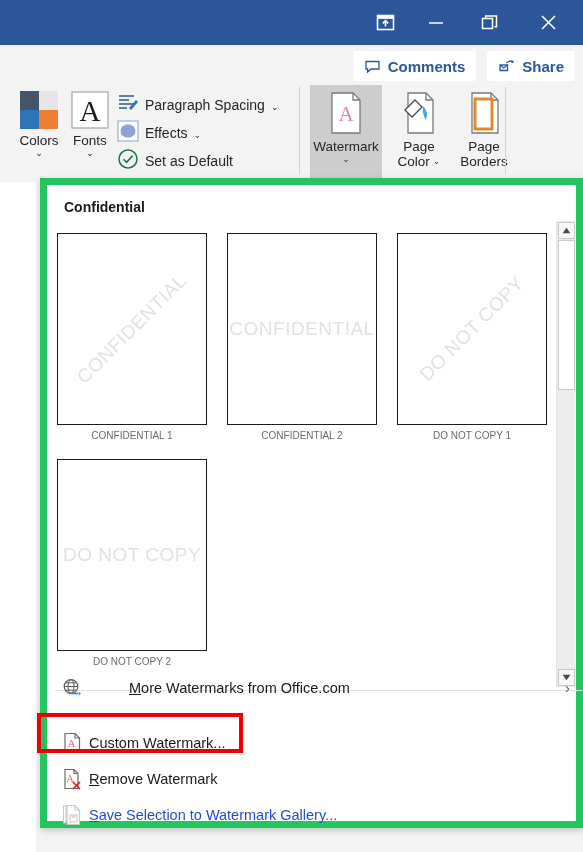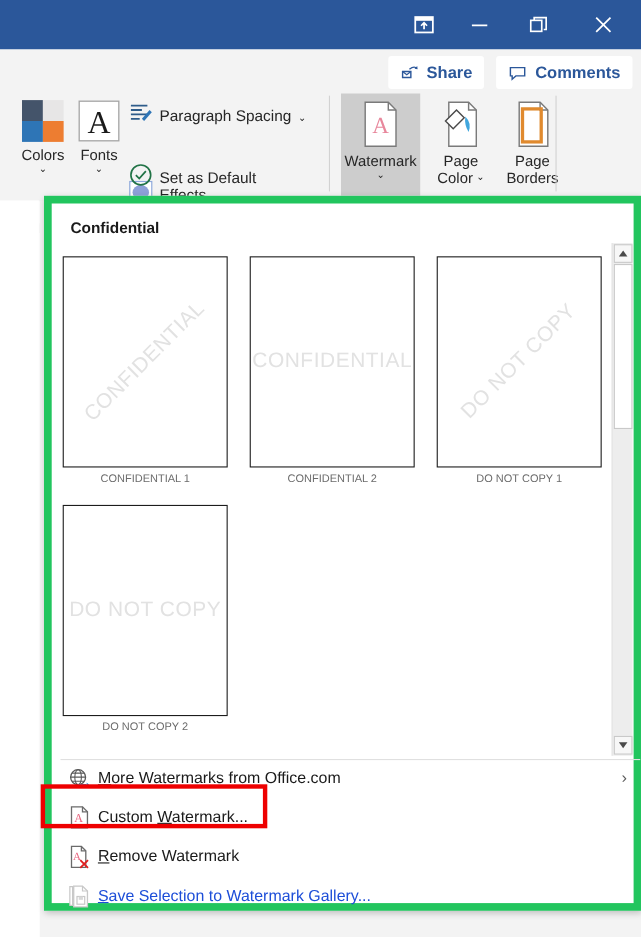--- a/index.html
+++ b/index.html
@@ -239,35 +239,35 @@
       </span>
     </div>
   </div>
 
   <div class="ribbon">
 
     <div class="share-row">
       <div class="pill">
         <span>
           <svg width="17" height="17" viewBox="0 0 17 17">
+            <path d="M2 3.5 H15 V11 H7 L3.6 14 V11 H2 Z" fill="none" stroke="#2b579a" stroke-width="1.3"></path>
+          </svg>
+        </span>
+        <span>Comments</span>
+      </div>
+      <div class="pill">
+        <span>
+          <svg width="17" height="17" viewBox="0 0 17 17">
             <path d="M2 12.5 L2 7 L9.5 7 L9.5 12.5 Z" fill="none" stroke="#2b579a" stroke-width="1.3"></path>
             <path d="M2 7 L5.8 10 L9.5 7" fill="none" stroke="#2b579a" stroke-width="1.1"></path>
             <path d="M8.2 5 Q12.5 1.5 15 4.2" fill="none" stroke="#2b579a" stroke-width="1.3"></path>
             <path d="M15.3 2 L15.6 4.9 L12.8 4.4 Z" fill="#2b579a"></path>
           </svg>
         </span>
         <span>Share</span>
-      </div>
-      <div class="pill">
-        <span>
-          <svg width="17" height="17" viewBox="0 0 17 17">
-            <path d="M2 3.5 H15 V11 H7 L3.6 14 V11 H2 Z" fill="none" stroke="#2b579a" stroke-width="1.3"></path>
-          </svg>
-        </span>
-        <span>Comments</span>
       </div>
     </div>
 
     <div class="ribbon-body">
 
       <div class="grp" style="left:0; width:300px;">
 
         <div class="big-btn" style="left:6px; top:0;">
           <span>
             <svg width="38" height="38" viewBox="0 0 38 38">
@@ -296,21 +296,21 @@
           <span>
             <svg width="22" height="22" viewBox="0 0 22 22">
               <path d="M2 4 H17 M2 8 H12 M2 12 H17 M2 16 H10" stroke="#2e5c8a" stroke-width="1.6"></path>
               <path d="M12 16 L19 8 L21 10 L14 18 Z" fill="#2e75b6"></path>
             </svg>
           </span>
           <span>Paragraph Spacing</span>
           <span class="chev" style="margin-top:4px;">⌄</span>
         </div>
 
-        <div class="small-btn" style="left:117px; top:35px;margin-top:44px;">
+        <div class="small-btn" style="left:117px; top:35px;">
           <span>
             <svg width="22" height="22" viewBox="0 0 22 22">
               <rect x="1" y="1" width="20" height="20" fill="#fff" stroke="#8ea9db" stroke-width="1.1"></rect>
               <ellipse cx="11" cy="11" rx="7.5" ry="6.8" fill="#8ea0d8"></ellipse>
             </svg>
           </span>
           <span>Effects</span>
           <span class="chev" style="margin-top:4px;">⌄</span>
         </div>
 
@@ -420,21 +420,21 @@
       <div class="sb-thumb"></div>
       <div class="sb-arrow down">
         <svg width="9" height="7" viewBox="0 0 9 7">
             <path d="M4.5 6.2 L0.6 0.8 H8.4 Z" fill="#4a4a4a"></path>
           </svg>
       </div>
     </div>
 
     <div class="dd-divider" style="top:505px;"></div>
 
-    <div class="menu-item" style="top:505px;">
+    <div class="menu-item" style="top:485px;gap:40px;">
       <span class="mi-icon">
         <svg width="20" height="20" viewBox="0 0 20 20">
           <circle cx="9" cy="8.5" r="6.8" fill="none" stroke="#5a5a5a" stroke-width="1.2"></circle>
           <ellipse cx="9" cy="8.5" rx="3" ry="6.8" fill="none" stroke="#5a5a5a" stroke-width="1"></ellipse>
           <path d="M2.4 8.5 H15.6 M3.3 4.8 H14.7 M3.3 12.2 H14.7" stroke="#5a5a5a" stroke-width="1"></path>
           <path d="M9 15.5 H16.5" stroke="#2e8fd6" stroke-width="1.6"></path>
           <path d="M16.8 13.4 L19 15.5 L16.8 17.6 Z" fill="#2e8fd6"></path>
         </svg>
       </span>
       <span class="mi-label"><u>M</u><span>ore Watermarks from Office.com</span></span>

